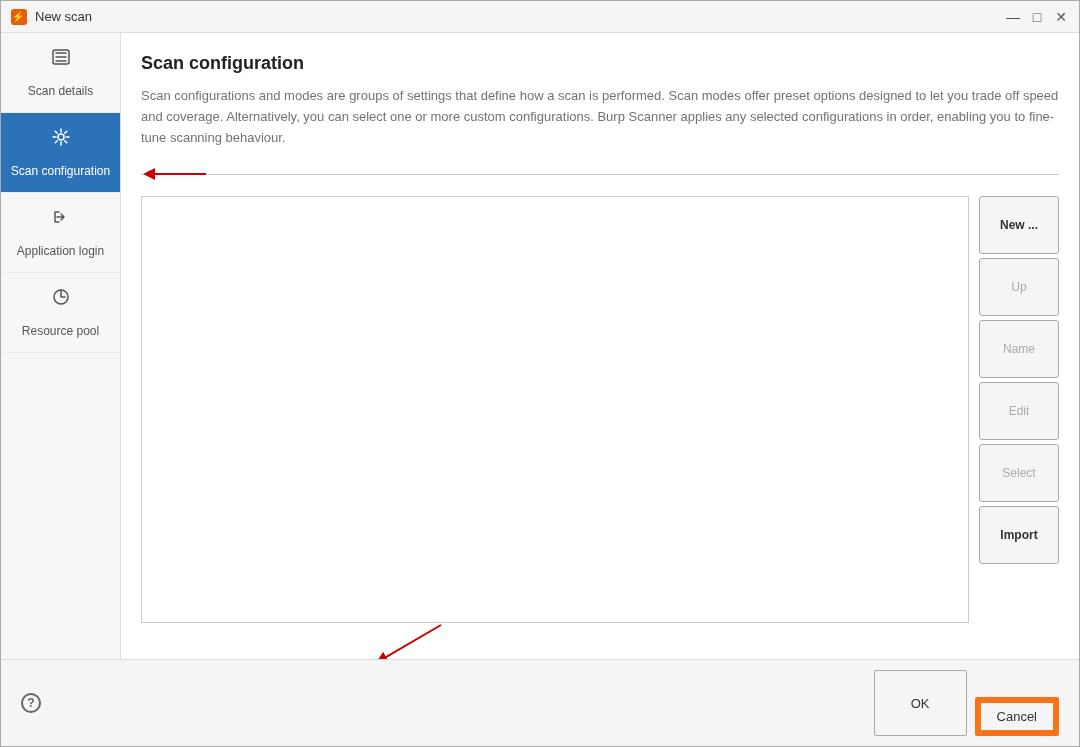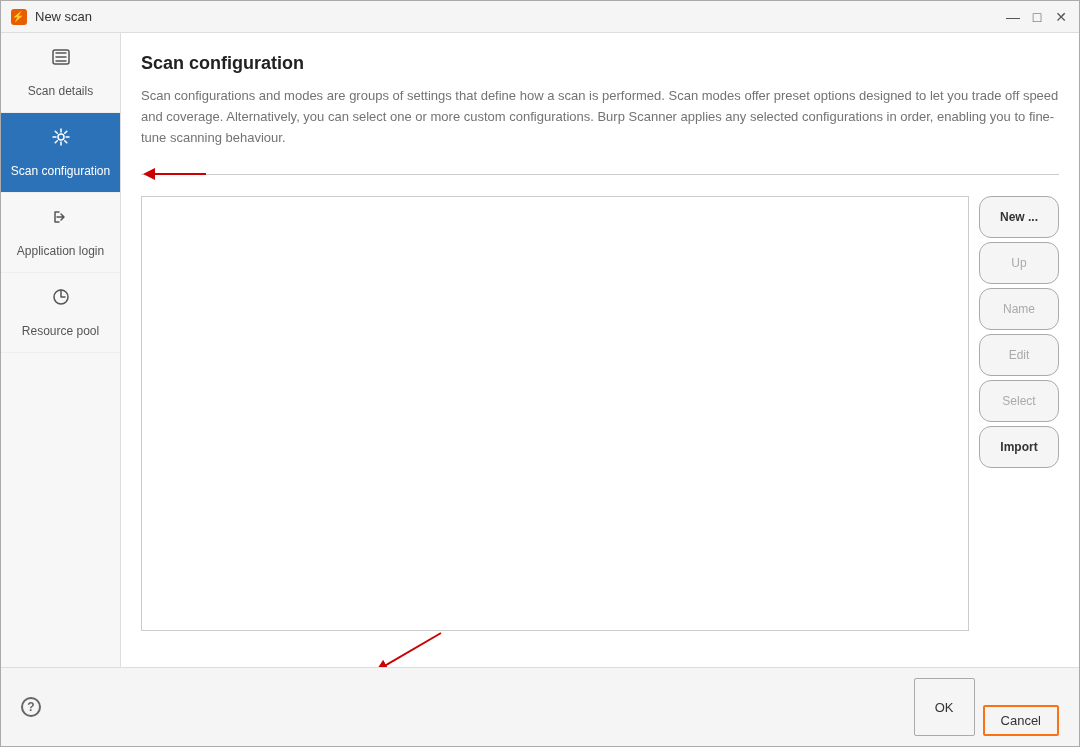--- a/index.html
+++ b/index.html
@@ -169,27 +169,27 @@
       overflow: hidden;
     }
     .side-buttons {
       display: flex;
       flex-direction: column;
       gap: 4px;
       width: 80px;
       flex-shrink: 0;
     }
     .side-btn {
-      padding: 13px 8px;
+      padding: 21px 8px;
       border: 1px solid #aaa;
       background: #f5f5f5;
       cursor: pointer;
       font-size: 12px;
       text-align: center;
-      border-radius: 12px;
+      border-radius: 3px;
       color: #333;
     }
     .side-btn:disabled { color: #aaa; cursor: default; }
     .side-btn.primary {
       font-weight: bold;
       background: #f5f5f5;
     }
     .footer-area {
       display: flex;
       align-items: center;
@@ -225,32 +225,32 @@
       color: #666;
       font-size: 12px;
       font-weight: bold;
       cursor: pointer;
     }
     .bottom-buttons {
       display: flex;
       gap: 8px;
     }
     .ok-btn {
-      padding: 6px 20px;
+      padding: 6px 36px;
       background: #f5f5f5;
       border: 1px solid #aaa;
       cursor: pointer;
       font-size: 13px;
       border-radius: 2px;
       color: #333;
     }
     .cancel-btn {
       padding: 6px 16px;
       background: #f5f5f5;
-      border: 2px solid #f97316;
+      border: 6px solid #f97316;
       cursor: pointer;
       font-size: 13px;
       border-radius: 2px;
       color: #333;
       margin-top: 27px;
     }
     .red-arrow-annotation {
       position: absolute;
       pointer-events: none;
     }

